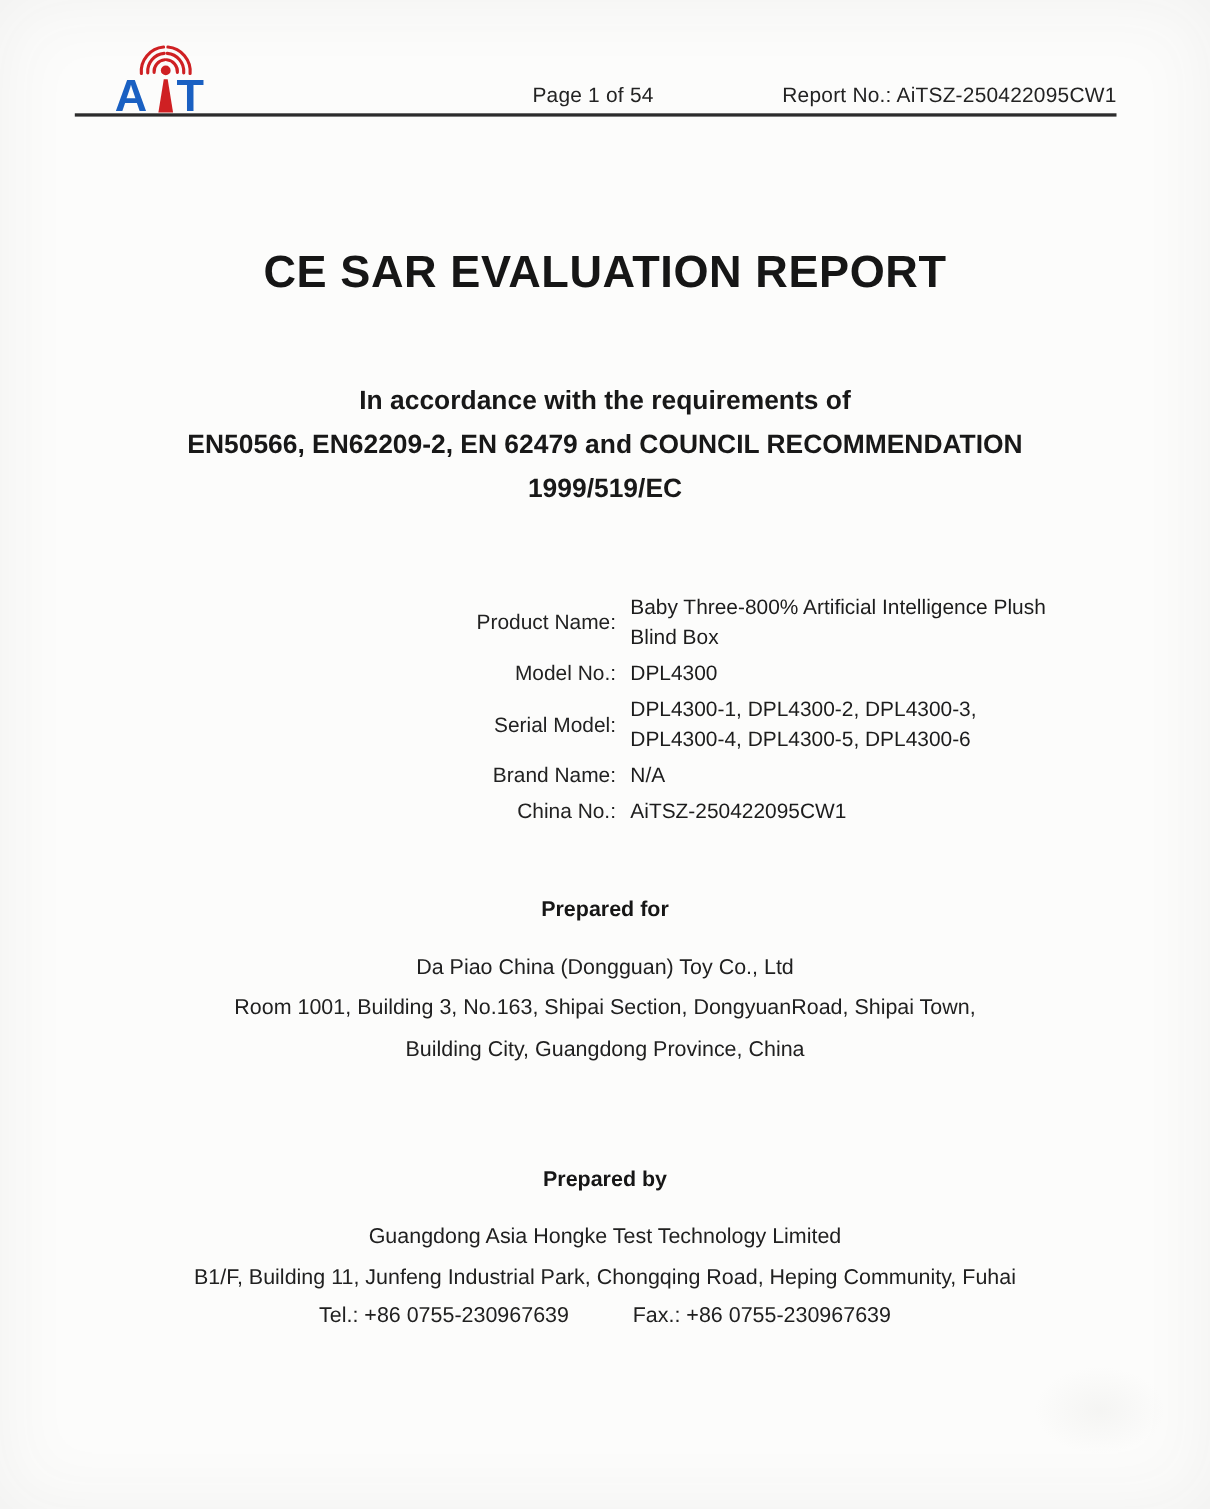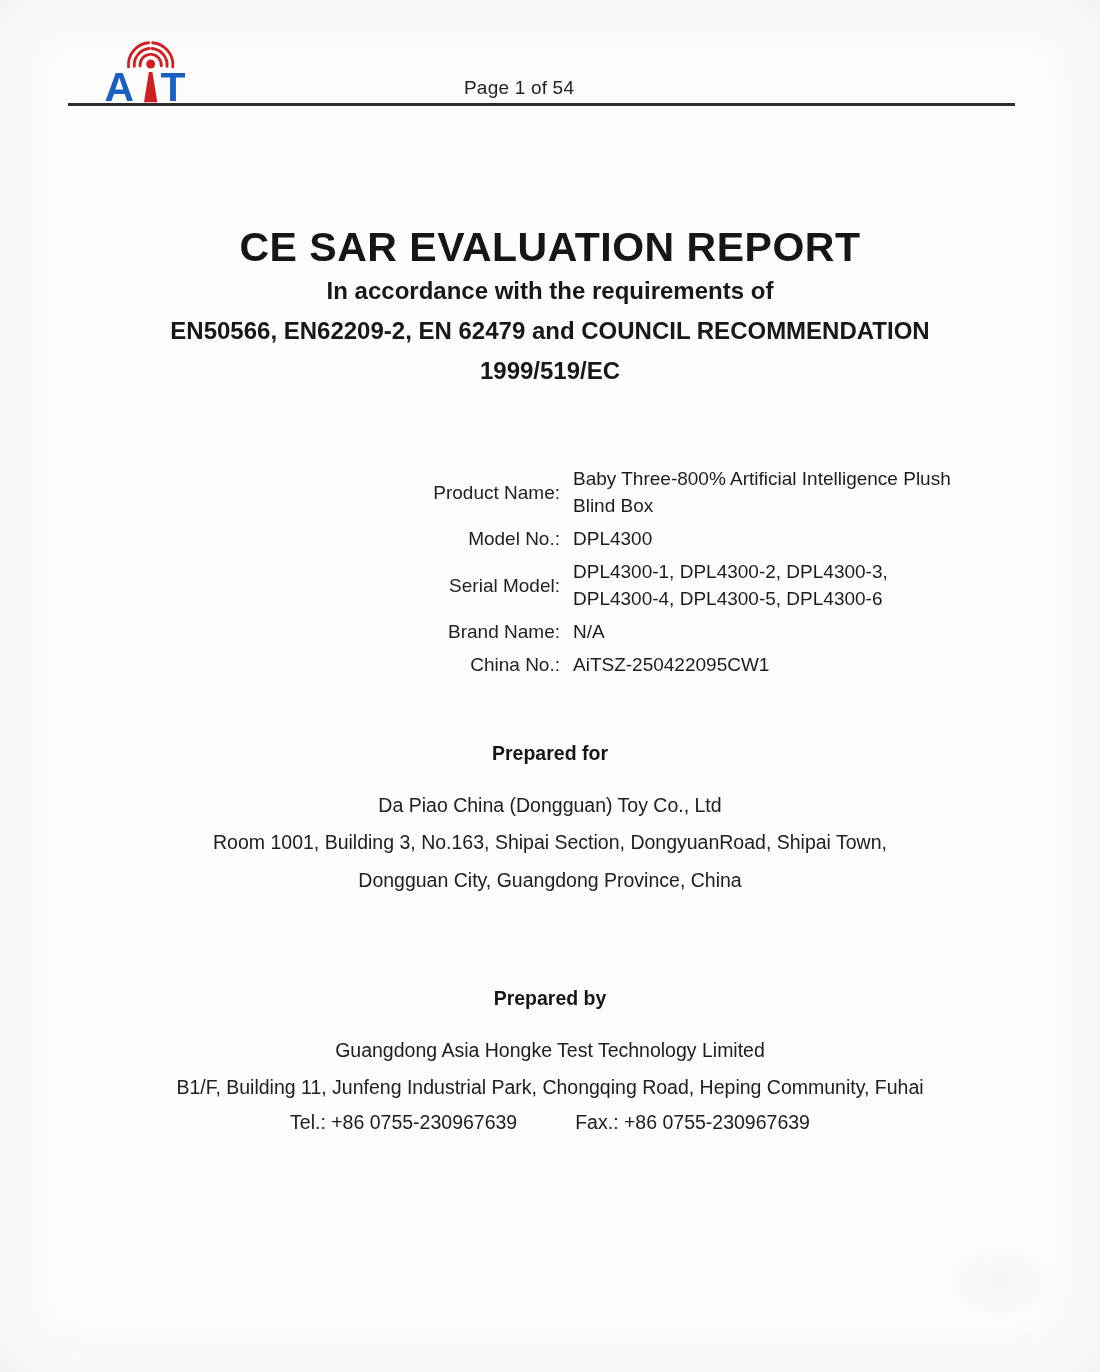--- a/index.html
+++ b/index.html
@@ -22,40 +22,41 @@
     position: relative;
     margin: 0 85px 0 68px;
     padding-top: 42px;
     height: 106px;
     border-bottom: 3px solid #2c2c2c;
   }
   .logo { position: absolute; left: 30px; top: 40px; width: 100px; height: 64px; }
   .logo svg { width: 100%; height: 100%; display: block; }
   .logo-letter { font-family: "Liberation Sans", sans-serif; font-weight: 700; }
   .hdr-page {
-    position: absolute; left: 396px; bottom: 4px;
+    position: absolute; left: 416px; bottom: 4px;
     font-size: 19px; color: #232323; letter-spacing: 0.2px;
   }
   .hdr-report {
     position: absolute; right: 0px; bottom: 4px;
     font-size: 19px; color: #232323; letter-spacing: 0.2px;
   }
 
   
   .title {
     margin-top: 118px;
     text-align: center;
     font-size: 41px;
     font-weight: 700;
     letter-spacing: 0.5px;
     color: #161616;
   }
 
   
   .standards {
+    margin-top: 74px;
     text-align: center;
     font-size: 24px;
     font-weight: 700;
     line-height: 40px;
     color: #181818;
   }
 
   
   .product-info {
     margin-top: 74px;
@@ -134,20 +135,21 @@
         </g>
 
         <circle cx="53" cy="27" r="5" fill="#cf2023"></circle>
         <polygon points="45.5,70 60.5,70 55,36 51,36" fill="#cf2023"></polygon>
 
         <text x="1" y="69" font-size="46" class="logo-letter" stroke-width="1.5" fill="#1a60c2">A</text>
         <text x="64" y="69" font-size="46" class="logo-letter" stroke-width="1.5" fill="#1a60c2">T</text>
       </svg>
     </div>
     <div class="hdr-page">Page 1 of 54</div>
+    <div class="hdr-report">Report No.: AiTSZ-250422095CW1</div>
   </div>
 
   <div class="title">CE SAR EVALUATION REPORT</div>
 
   <div class="standards">
     <div>In accordance with the requirements of</div>
     <div>EN50566, EN62209-2, EN 62479 and COUNCIL RECOMMENDATION</div>
     <div>1999/519/EC</div>
   </div>
 
@@ -183,21 +185,21 @@
         <div class="info-value">
           <div class="info-line">AiTSZ-250422095CW1</div>
         </div>
       </div>
     </div>
 
   <div class="prepared-for">
     <div class="prep-heading">Prepared for</div>
     <div class="prep-company">Da Piao China (Dongguan) Toy Co., Ltd</div>
     <div class="prep-line">Room 1001, Building 3, No.163, Shipai Section, DongyuanRoad, Shipai Town,</div>
-    <div class="prep-line">Dongguan City, Guangdong Province, China</div>
+    <div class="prep-line">Building City, Guangdong Province, China</div>
   </div>
 
   <div class="prepared-by">
     <div class="prep-heading">Prepared by</div>
     <div class="prep-company bold">Guangdong Asia Hongke Test Technology Limited</div>
     <div class="prep-line">B1/F, Building 11, Junfeng Industrial Park, Chongqing Road, Heping Community, Fuhai</div>
     <div class="telfax-row">
       <span>Tel.: +86 0755-230967639</span>
       <span>Fax.: +86 0755-230967639</span>
     </div>

